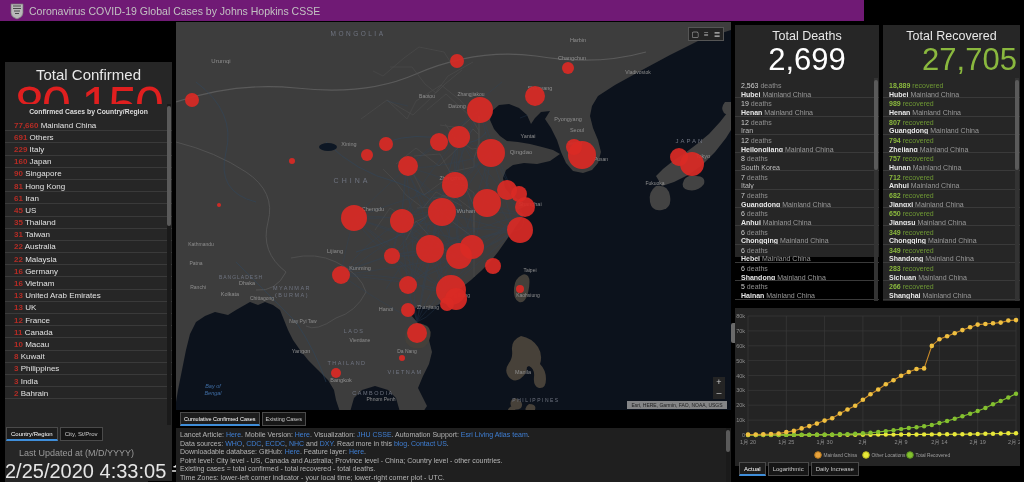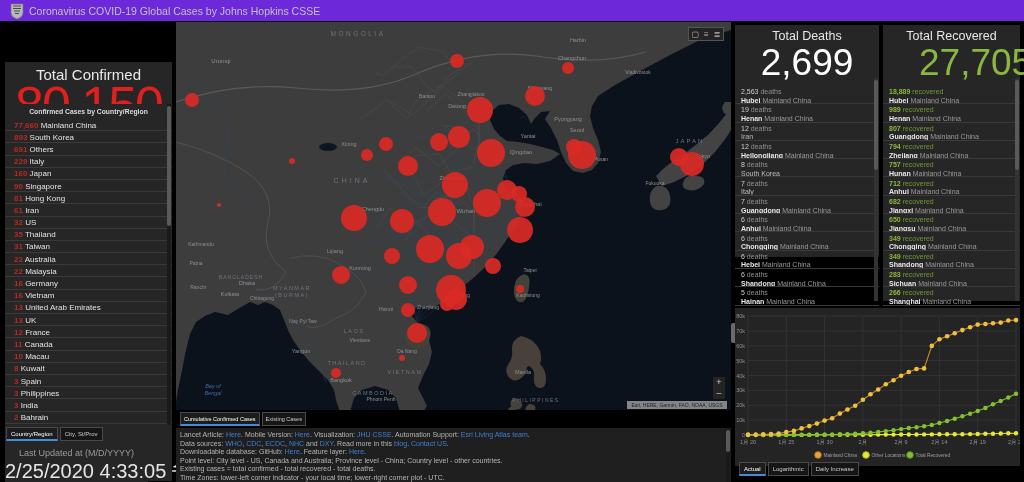--- a/index.html
+++ b/index.html
@@ -1,17 +1,17 @@
 <!DOCTYPE html>
 <html><head><meta charset="utf-8"><style>
 * { margin:0; padding:0; box-sizing:border-box; }
 html,body { width:1024px; height:482px; background:#000; font-family:"Liberation Sans",sans-serif; overflow:hidden; }
 .abs { position:absolute; }
 .panel { background:#262626; position:absolute; }
-#topbar { position:absolute; left:0; top:0; width:1024px; height:21px; background:#6d28d9; }
+#topbar { position:absolute; left:0; top:0; width:864px; height:21px; background:#701a75; }
 #topbar .title { position:absolute; left:29px; top:5px; font-size:10.5px; color:#c2c2c2; }
 #conf { left:5px; top:26px; width:167px; height:74px; text-align:center;margin-top:36px; }
 #conf .t { font-size:15px; color:#e8e8e8; margin-top:4px; }
 #conf .n { font-size:52px; color:#e01f1f; margin-top:-8px; letter-spacing:-2px; }
 #clist { left:5px; top:104px; width:167px; height:377px; overflow:hidden; font-size:8.5px; color:#e2e2e2; }
 #clist .hd { text-align:center; font-size:6.8px; font-weight:bold; color:#ddd; padding:4px 0 2px; height:15px; }
 .lrow { height:12.2px; padding:1.6px 0 0 9px; border-bottom:1px solid #3a3a3a; white-space:nowrap; font-size:8px; }
 .lnum { color:#b52c25; font-weight:bold; }
 .sbar { position:absolute; width:4px; background:#1a1a1a; }
 .sthumb { position:absolute; width:4px; background:#5a5a5a; border-radius:2px; }
@@ -21,21 +21,21 @@
 .tab.act { color:#fff; border-bottom:2px solid #3f8eda; background:#1d1d1d; }
 #upd { left:5px; top:444px; width:143px; height:38px; text-align:center; }
 #upd .a { font-size:9px; color:#9a9a9a; margin-top:4px; }
 #upd .b { font-size:20px; color:#e5e5e5; margin-top:2px; white-space:nowrap; }
 #mapbox { position:absolute; left:176px; top:22px; width:555px; height:388px; background:#0c121c; }
 #attr { left:176px; top:428px; width:555px; height:54px; background:#1f1f1f; font-size:7px; color:#b5b5b5; padding:3px 0 0 4px; line-height:8.6px; }
 #attr a { color:#3f7fd4; text-decoration:none; }
 #deaths { left:735px; top:25px; width:144px; height:232px; text-align:center; }
 #recov { left:883px; top:25px; width:137px; height:276px; text-align:center; }
 .bt { font-size:12.5px; color:#e8e8e8; padding-top:4px; }
-.bn { font-size:37px; color:#fff; margin-top:-1px; }
+.bn { font-size:31px; color:#fff; margin-top:-1px; }
 .bn.g { color:#8ab83e;padding-left:36px; }
 .dlist { text-align:left; margin-top:2px; }
 .drow { height:18.3px; padding:2.2px 0 0 6px; border-bottom:1px solid #3a3a3a; overflow:hidden; }
 .dn { font-size:7px; line-height:7.6px; color:#cfcfcf; }
 .dw { color:#8f8f8f; }
 .rn { font-size:7px; line-height:7.6px; color:#8ab83e; font-weight:bold; }
 .rw { color:#6f9934; font-weight:normal; }
 .dnm { font-size:7px; line-height:7.6px; color:#9a9a9a; margin-top:1px; }
 .dnm b { color:#e8e8e8; }
 .plain { color:#bdbdbd; }
@@ -54,41 +54,39 @@
 </div>
 
 <div class="panel" id="conf">
     <div class="t">Total Confirmed</div>
     <div class="n">80,150</div>
   </div>
 
 <div class="panel" id="clist">
     <div class="hd">Confirmed Cases by Country/Region</div>
     <div class="lrow"><span class="lnum">77,660</span> Mainland China</div>
-    <div class="lrow"><span class="lnum">893</span> South Korea</div>
     <div class="lrow"><span class="lnum">691</span> Others</div>
     <div class="lrow"><span class="lnum">229</span> Italy</div>
     <div class="lrow"><span class="lnum">160</span> Japan</div>
     <div class="lrow"><span class="lnum">90</span> Singapore</div>
     <div class="lrow"><span class="lnum">81</span> Hong Kong</div>
     <div class="lrow"><span class="lnum">61</span> Iran</div>
-    <div class="lrow"><span class="lnum">32</span> US</div>
+    <div class="lrow"><span class="lnum">45</span> US</div>
     <div class="lrow"><span class="lnum">35</span> Thailand</div>
     <div class="lrow"><span class="lnum">31</span> Taiwan</div>
     <div class="lrow"><span class="lnum">22</span> Australia</div>
     <div class="lrow"><span class="lnum">22</span> Malaysia</div>
     <div class="lrow"><span class="lnum">16</span> Germany</div>
     <div class="lrow"><span class="lnum">16</span> Vietnam</div>
     <div class="lrow"><span class="lnum">13</span> United Arab Emirates</div>
     <div class="lrow"><span class="lnum">13</span> UK</div>
     <div class="lrow"><span class="lnum">12</span> France</div>
     <div class="lrow"><span class="lnum">11</span> Canada</div>
     <div class="lrow"><span class="lnum">10</span> Macau</div>
     <div class="lrow"><span class="lnum">8</span> Kuwait</div>
-    <div class="lrow"><span class="lnum">3</span> Spain</div>
     <div class="lrow"><span class="lnum">3</span> Philippines</div>
     <div class="lrow"><span class="lnum">3</span> India</div>
     <div class="lrow"><span class="lnum">2</span> Bahrain</div>
   </div>
 <div class="sbar" style="left:167px;top:104px;height:321px"></div>
 <div class="sthumb" style="left:167px;top:106px;height:120px"></div>
 
 <div class="tabs" style="left:6px;top:427px">
     <div class="tab act">Country/Region</div>
     <div class="tab">City, St/Prov</div>

